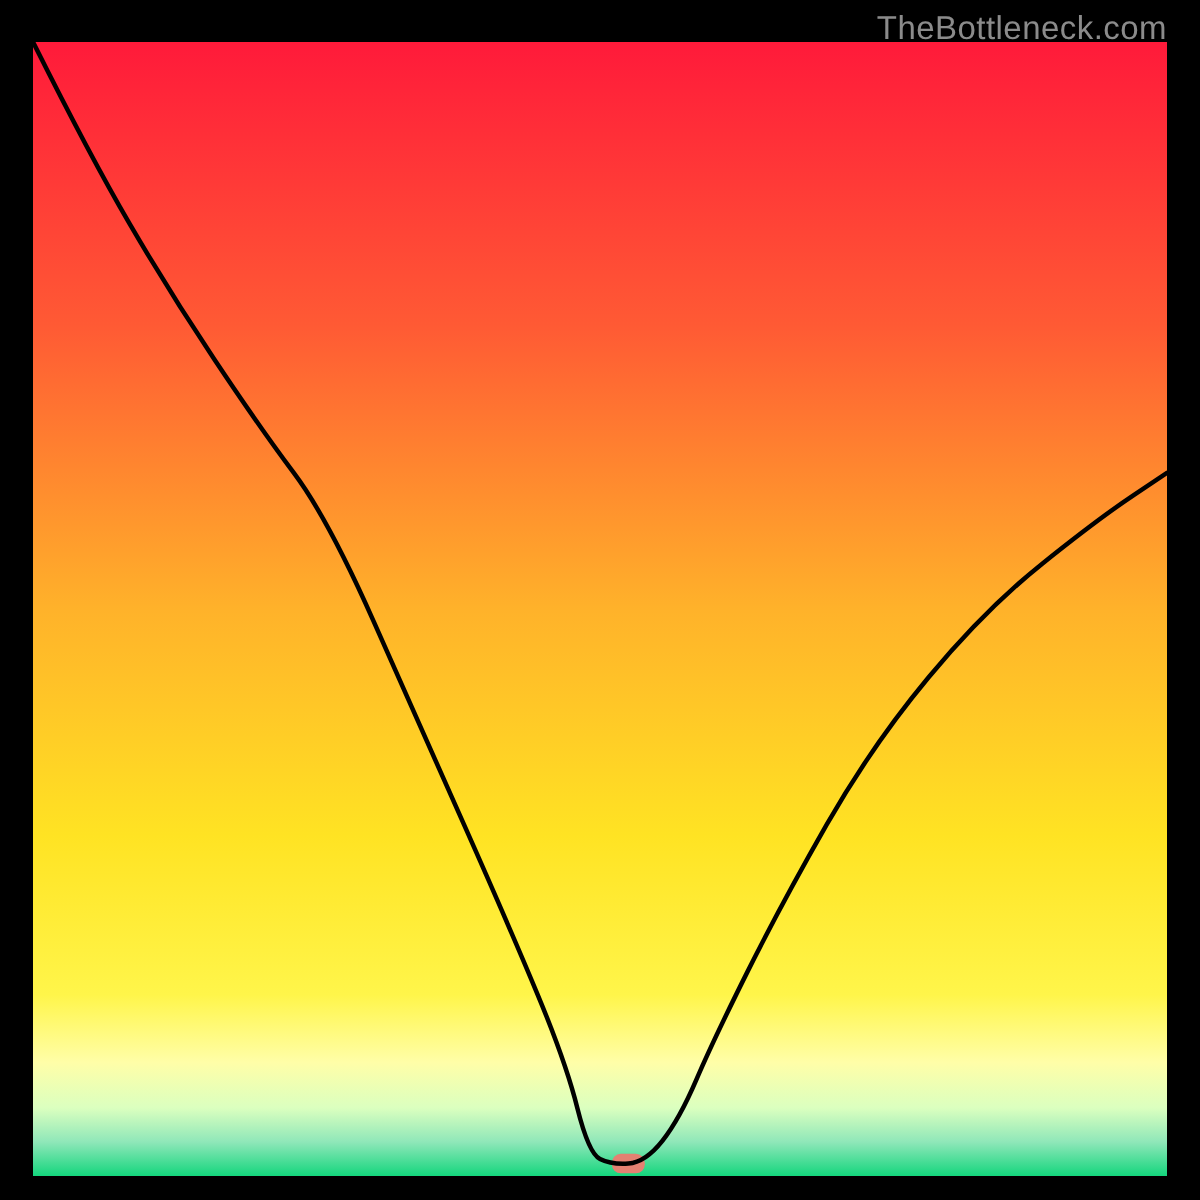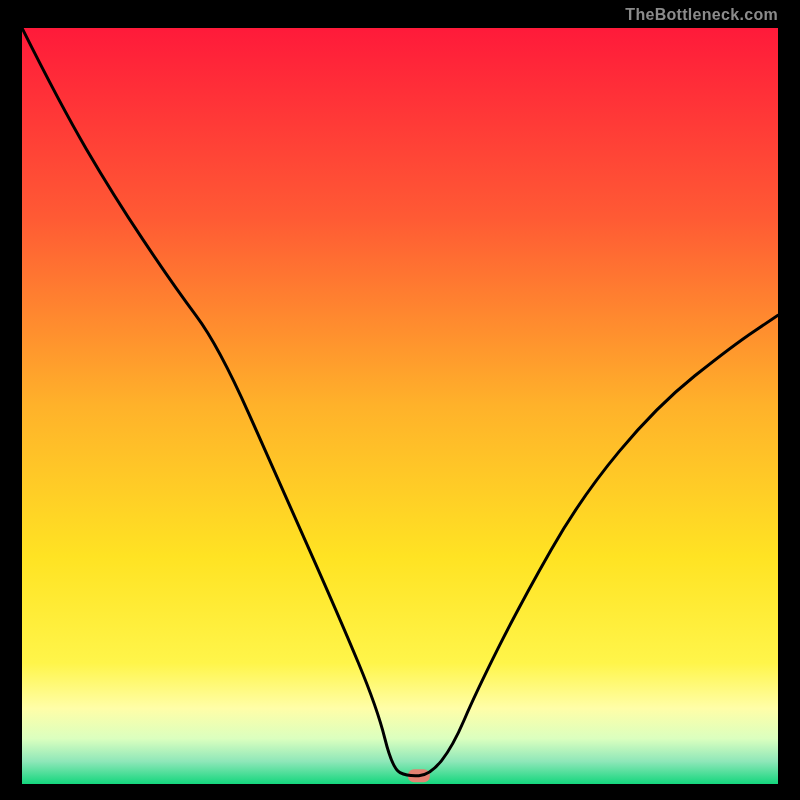--- a/index.html
+++ b/index.html
@@ -15,22 +15,22 @@
     position: relative;
     width: 800px;
     height: 800px;
     background: #000;
   }
   .attribution {
     position: absolute;
     top: 6px;
     right: 22px;
     color: #8b8b8b;
-    font-size: 16px;
-    font-weight: 700;
+    font-size: 22px;
+    font-weight: 400;
     letter-spacing: 0.3px;
     z-index: 4;
   }
   
   .plot-wrap {
     position: absolute;
     left: 22px;
     top: 28px;
     width: 756px;
     height: 756px;

